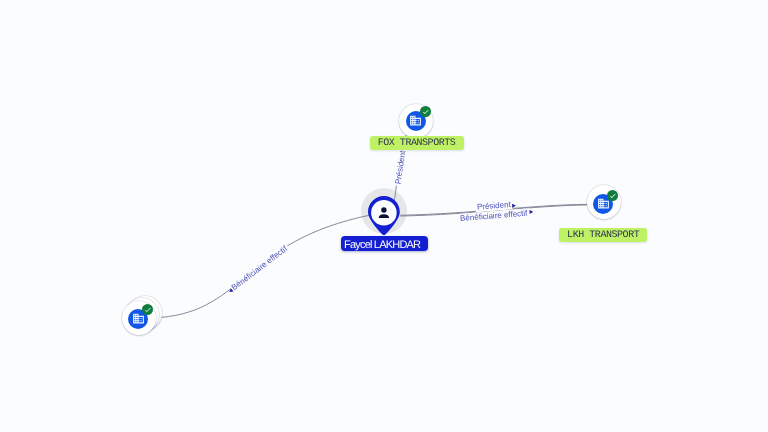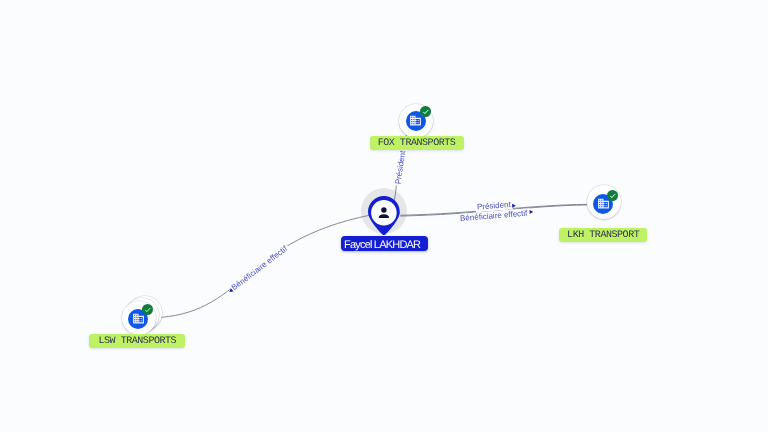--- a/index.html
+++ b/index.html
@@ -107,21 +107,20 @@
       <svg width="13" height="13" viewBox="0 0 24 24">
         <path fill="#eaf2ff" d="M12 7V3H2v18h20V7H12zM6 19H4v-2h2v2zm0-4H4v-2h2v2zm0-4H4V9h2v2zm0-4H4V5h2v2zm4 12H8v-2h2v2zm0-4H8v-2h2v2zm0-4H8V9h2v2zm0-4H8V5h2v2zm10 12h-8v-2h2v-2h-2v-2h2v-2h-2V9h8v10zm-2-8h-2v2h2v-2zm0 4h-2v2h2v-2z"></path>
       </svg>
     </div>
     <div class="badge" style="left:20.6px;top:3.1px;width:11px;height:11px;">
       <svg width="7.6" height="7.6" viewBox="0 0 24 24">
         <path fill="#fff" d="M9 16.2L4.8 12l-1.4 1.4L9 19 21 7l-1.4-1.4z"></path>
       </svg>
     </div>
   </div>
-  <div class="nlabel co-label" style="left:89.4px;top:334.3px;width:95.8px;">LSW TRANSPORTS</div>
 
   <div class="nodewrap" style="left:361px;top:188.4px;">
     <svg class="pin" width="31.8" height="38.8" viewBox="0 0 318 388" style="left:6.9px;top:7.8px;">
       <path d="M159 0 C71.2 0 0 71.2 0 159 C0 217 60 296 142 383 a22 22 0 0 0 34 0 C258 296 318 217 318 159 C318 71.2 246.8 0 159 0 Z" fill="#141fd2"></path>
       <circle cx="159" cy="167" r="128" fill="#fbfcfd"></circle>
       <path fill="#0d1234" d="M159 113 a27 27 0 1 1 0 54 a27 27 0 0 1 0-54 z M159 182 c34 0 51 17 51 30 v7 h-102 v-7 c0-13 17-30 51-30 z"></path>
     </svg>
   </div>
   <div class="nlabel pr-label" style="left:341px;top:236px;width:86.6px;box-sizing:border-box;">Faycel LAKHDAR</div>
 

